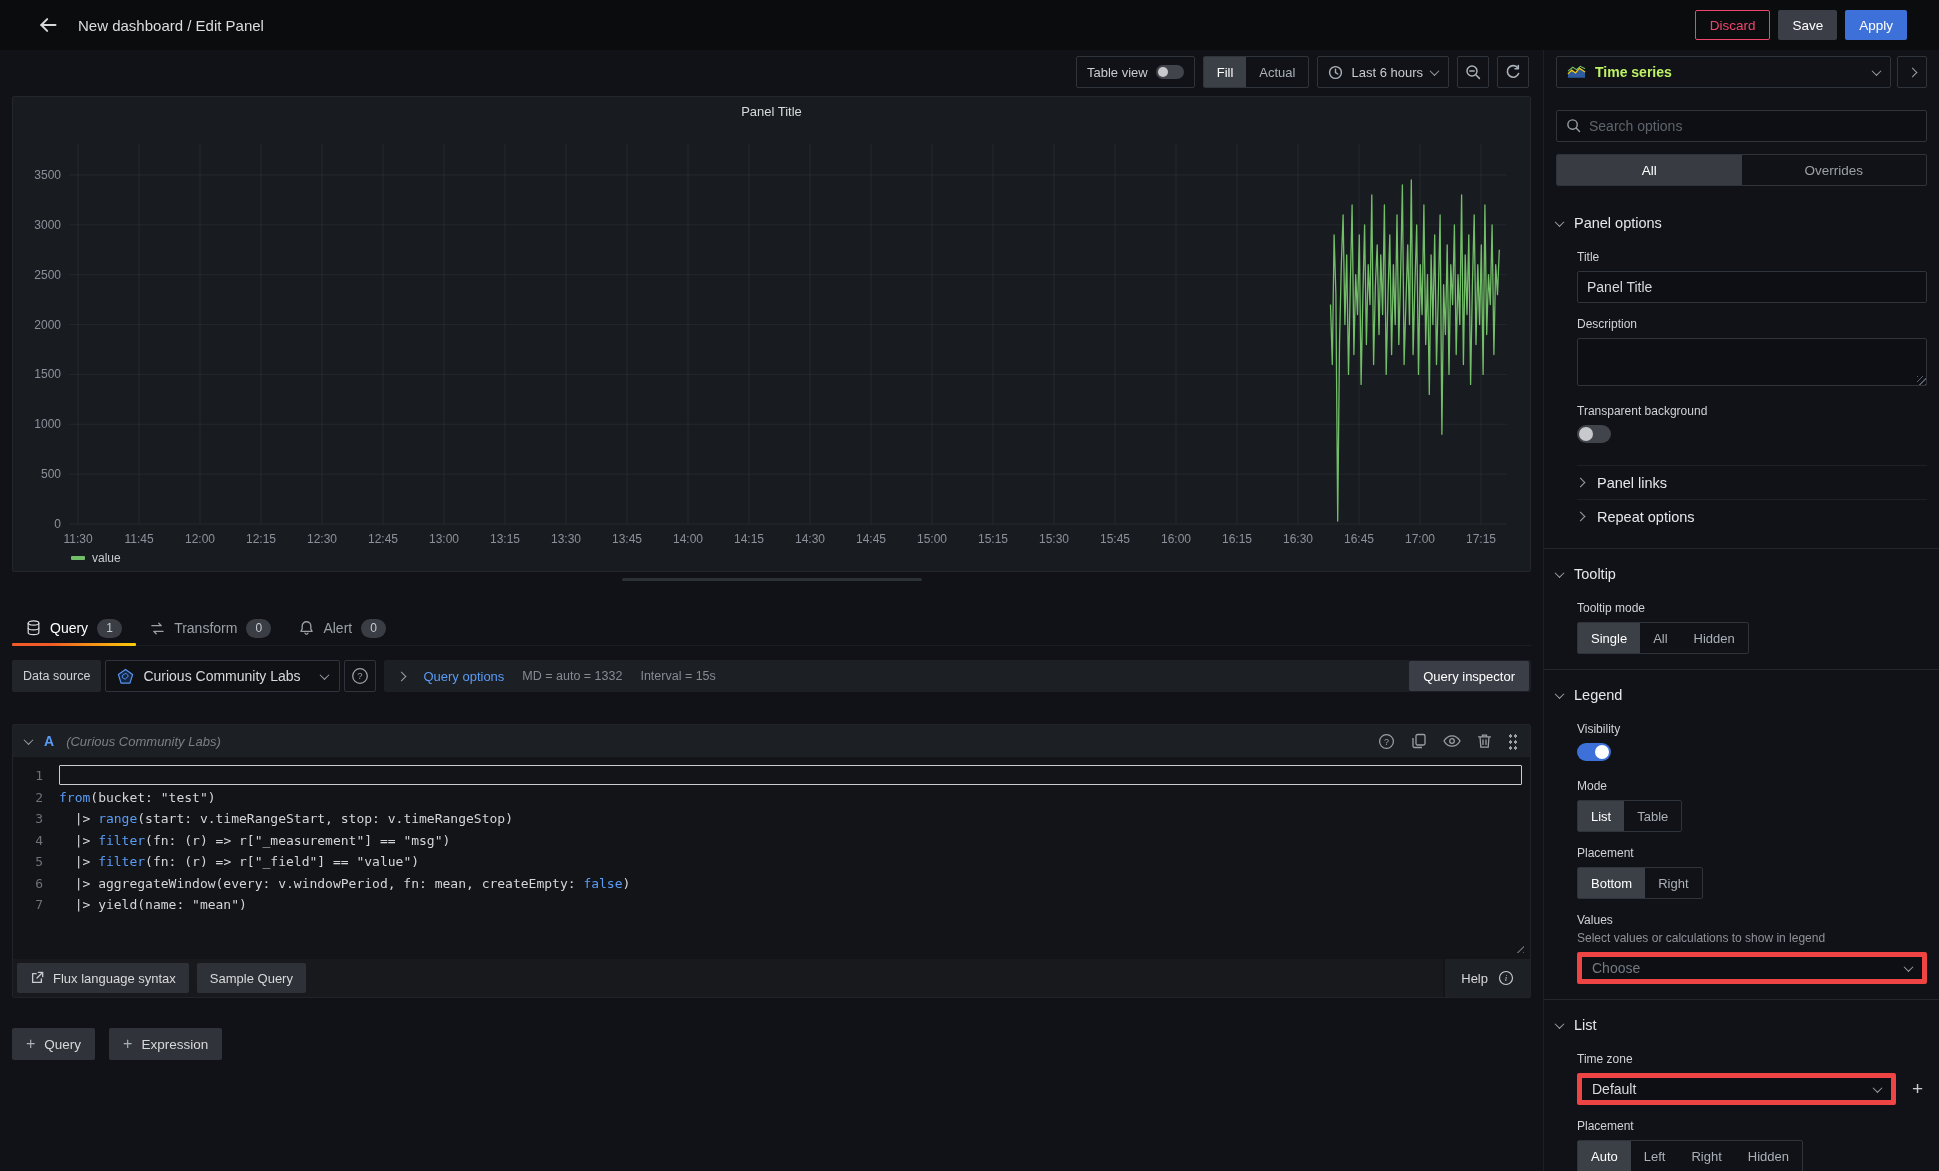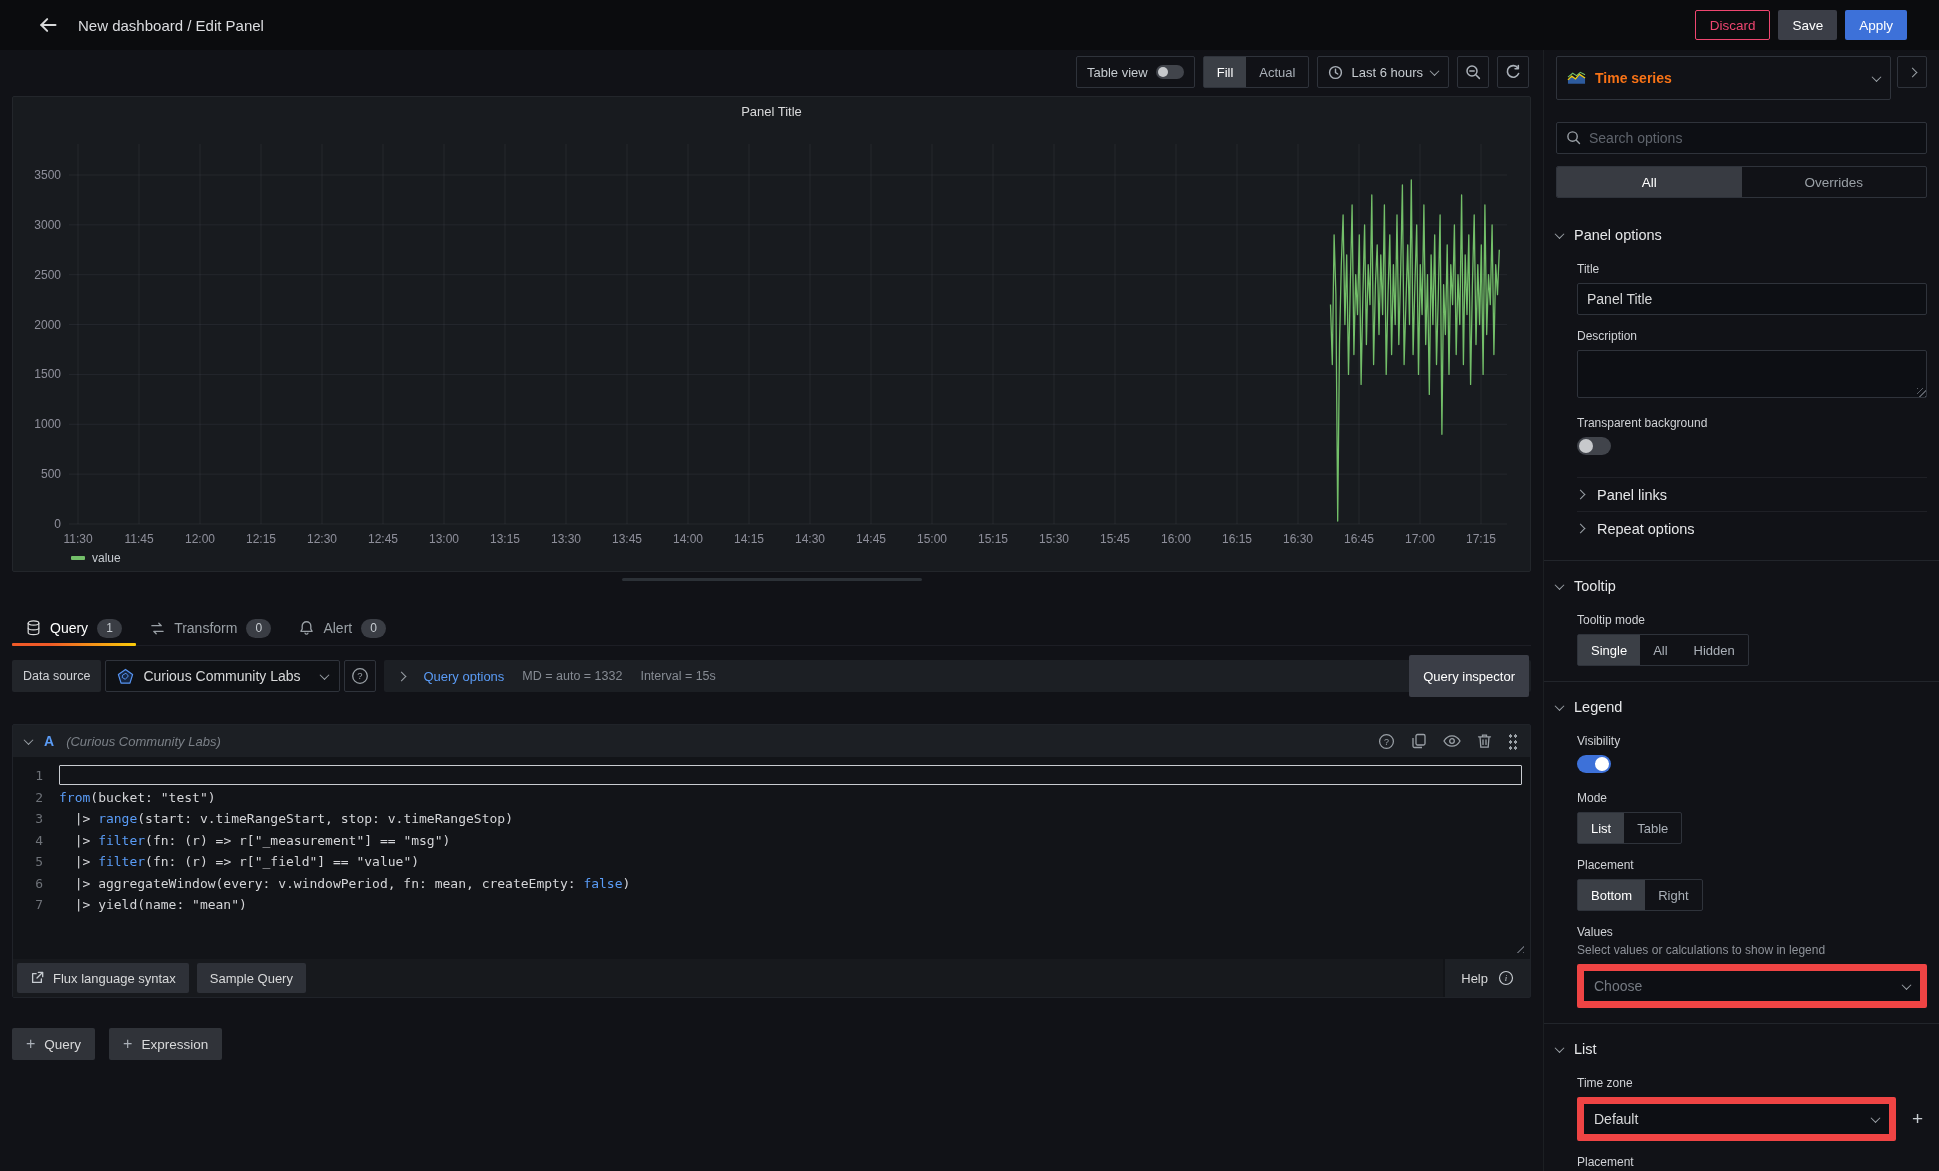--- a/index.html
+++ b/index.html
@@ -67,21 +67,21 @@
   .inline-label { background:#22252a; height:32px; display:flex; align-items:center; padding:0 11px;
                   font-size:12.5px; font-weight:500; color:#d0d2d6; border-radius:2px; }
   .ds-picker { display:flex; align-items:center; gap:9px; height:32px; padding:0 11px; background:#0f1115;
                border:1px solid #2f333b; border-radius:2px; color:#d8d9da; font-size:14px; min-width:235px; }
   .help-sq { width:32px; height:32px; border:1px solid #2f333b; border-radius:2px; display:flex;
              align-items:center; justify-content:center; color:#9aa0a6; }
   .opts-bar { flex:1; height:32px; display:flex; align-items:center; background:#1c1f24; border-radius:2px;
               padding:0 2px 0 14px; gap:18px; margin-left:4px; }
   .blue-link { color:#5a9bf5; font-size:13px; font-weight:500; cursor:pointer; }
   .meta { color:#868b93; font-size:12.5px; font-weight:500; }
-  .inspector { margin-left:auto; background:#3b3e47; color:#fff; height:42px; padding:0 14px;
+  .inspector { margin-left:auto; background:#3b3e47; color:#fff; height:30px; padding:0 14px;
                border-radius:2px; font-size:13px; font-weight:500; }
 
   
   .query-card { margin:32px 12px 0; border:1px solid #202329; border-radius:2px; background:#121418; }
   .q-header { height:32px; background:#1c1f24; display:flex; align-items:center; gap:12px; padding:0 12px; }
   .refid { color:#5a9bf5; font-weight:700; font-size:14px; }
   .qhint { font-style:italic; color:#7b8087; font-size:13px; }
   .q-icons { margin-left:auto; display:flex; align-items:center; gap:16px; color:#9aa0a6; }
   .editor { position:relative; padding:8px 8px 0 0; height:202px; }
   .code-line { display:flex; height:21.5px; line-height:21px; font-family:"DejaVu Sans Mono", monospace; font-size:13px; }
@@ -100,22 +100,22 @@
              color:#d8d9da; font-size:13px; font-weight:500; }
 
   .add-row { display:flex; gap:14px; margin:30px 12px 0; }
   .add-btn { background:#303339; height:32px; padding:0 14px; border-radius:2px; color:#d8d9da;
              font-size:13.5px; font-weight:500; display:flex; align-items:center; gap:9px; }
   .plus { font-size:16px; color:#aab0b8; line-height:1; }
 
   
   .sidebar { width:395px; padding:6px 12px 0 12px; position:relative; }
   .viz-row { display:flex; gap:6px; }
-  .viz-picker { flex:1; height:44px; border:1px solid #2f333b; border-radius:2px; display:flex;
-                align-items:center; gap:9px; padding:8px 10px; color:#f97316; font-size:14px; font-weight:600; }
+  .viz-picker { flex:1; height:32px; border:1px solid #2f333b; border-radius:2px; display:flex;
+                align-items:center; gap:9px; padding:8px 10px; color:#bef264; font-size:14px; font-weight:600; }
   .viz-picker .chev { margin-left:auto; }
   .pane-collapse { width:30px; height:32px; border:1px solid #2f333b; border-radius:2px;
                    display:flex; align-items:center; justify-content:center; }
   .search-box { margin-top:22px; position:relative;border-radius:16px; }
   .search-box svg { position:absolute; left:10px; top:8px; }
   .gf-input { width:100%; height:32px; background:#0d0f14; border:1px solid #2f333b; border-radius:2px;
               color:#d8d9da; font-size:14px; padding:0 9px; }
   .gf-input::placeholder { color:#5f646c; }
   .search-box input { padding-left:32px; }
   .ao-tabs { margin-top:12px; display:flex; border:1px solid #2f333b; border-radius:2px; height:32px; overflow:hidden; }
@@ -130,21 +130,21 @@
   .flabel.first { margin-top:10px; }
   .fdesc { font-size:12px; color:#8e9299; margin:-3px 0 7px; }
   textarea.gf-input { height:48px; resize:none; padding-top:6px;
       background-image:repeating-linear-gradient(315deg,#5a5e66 0 1px,transparent 1px 4px);
       background-size:9px 9px; background-position:right bottom; background-repeat:no-repeat; }
   .collapse-group { margin-top:18px; }
   .collapse-row { display:flex; align-items:center; gap:13px; height:34px; border-top:1px solid rgba(204,204,220,0.08);
                   font-size:14.5px; font-weight:500; color:#e6e7e9; cursor:pointer; }
   .divider { height:1px; background:#22252b; margin:15px -12px 0; }
   .sec-head.after-div { margin-top:8px; }
-  .select { display:flex; align-items:center; height:44px; background:#0d0f14; border:7px solid #ef4444;
+  .select { display:flex; align-items:center; height:32px; background:#0d0f14; border:5px solid #ef4444;
             border-radius:2px; padding:0 10px; font-size:14px; color:#d8d9da; cursor:pointer; }
   .select .chev { margin-left:auto; }
   .select.placeholder { color:#757a82; }
   .tz-row { display:flex; align-items:center; gap:12px; }
   .tz-row .select { flex:1; }
   .plus-btn { color:#c7ccd1; font-size:19px; padding:0 4px; }
   svg.i { flex:none; display:block; }
 </style>
 </head>
 <body>

